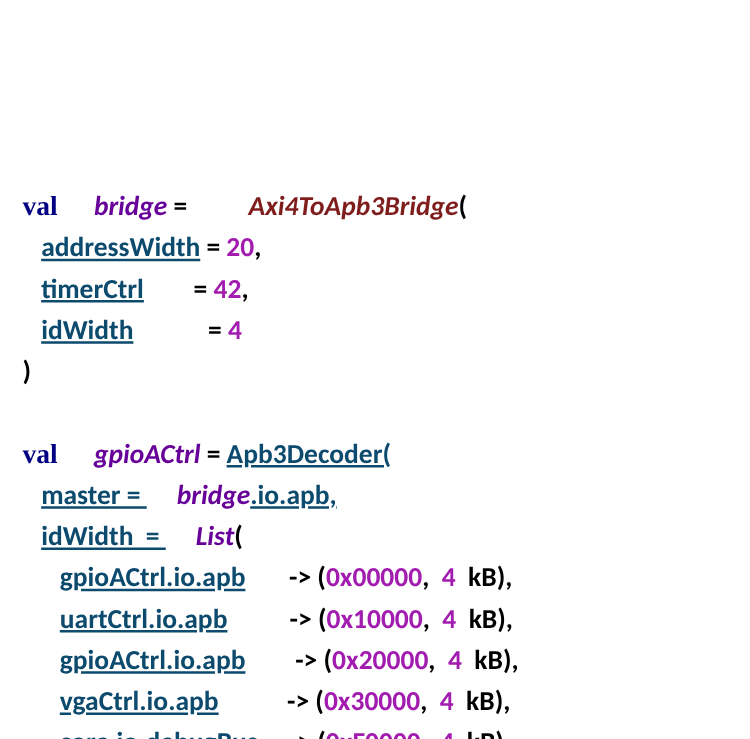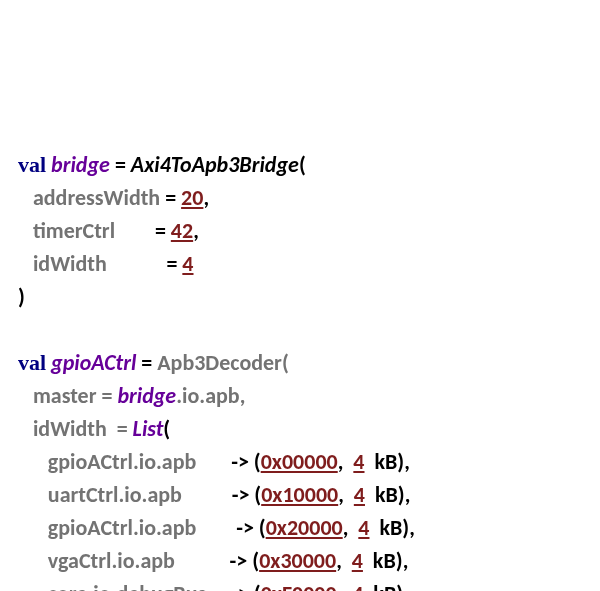--- a/index.html
+++ b/index.html
@@ -7,25 +7,25 @@
       padding: 16px 18px;
       font-family: Calibri, "Segoe UI", Arial, sans-serif;
       font-size: 22px;
       font-weight: 700;
       line-height: 1.5;
       background: #ffffff;
       color: #000000;
       white-space: pre;
     }
     .kw    { color: #000080; font-family: Liberation Serif, serif; }
-    .ident { color: #660099; font-style: italic; }
-    .type  { color: #000000; font-style: italic; }
-    .num   { color: #7f1d1d; text-decoration: underline; }
+    .ident { color: #660099; font-style: italic; margin-left: 24px; }
+    .type  { color: #7f1d1d; font-style: italic; margin-left: 44px; }
+    .num   { color: #a21caf; }
     .punct { color: #000000; }
-    .plain { color: #737373; }
+    .plain { color: #0c4a6e; text-decoration: underline; }
   </style>
 </head>
 <body>
 
 
 
 <div><span><span class="kw">val</span> <span class="ident">bridge</span><span class="punct"> = </span><span class="type">Axi4ToApb3Bridge</span><span class="punct">(</span></span>
 <span><span>   </span><span class="plain">addressWidth</span><span class="punct"> = </span><span class="num">20</span><span class="punct">,</span></span>
 <span><span>   </span><span class="plain">timerCtrl</span><span>       </span><span class="punct"> = </span><span class="num">42</span><span class="punct">,</span></span>
 <span><span>   </span><span class="plain">idWidth</span><span>           </span><span class="punct"> = </span><span class="num">4</span></span>

